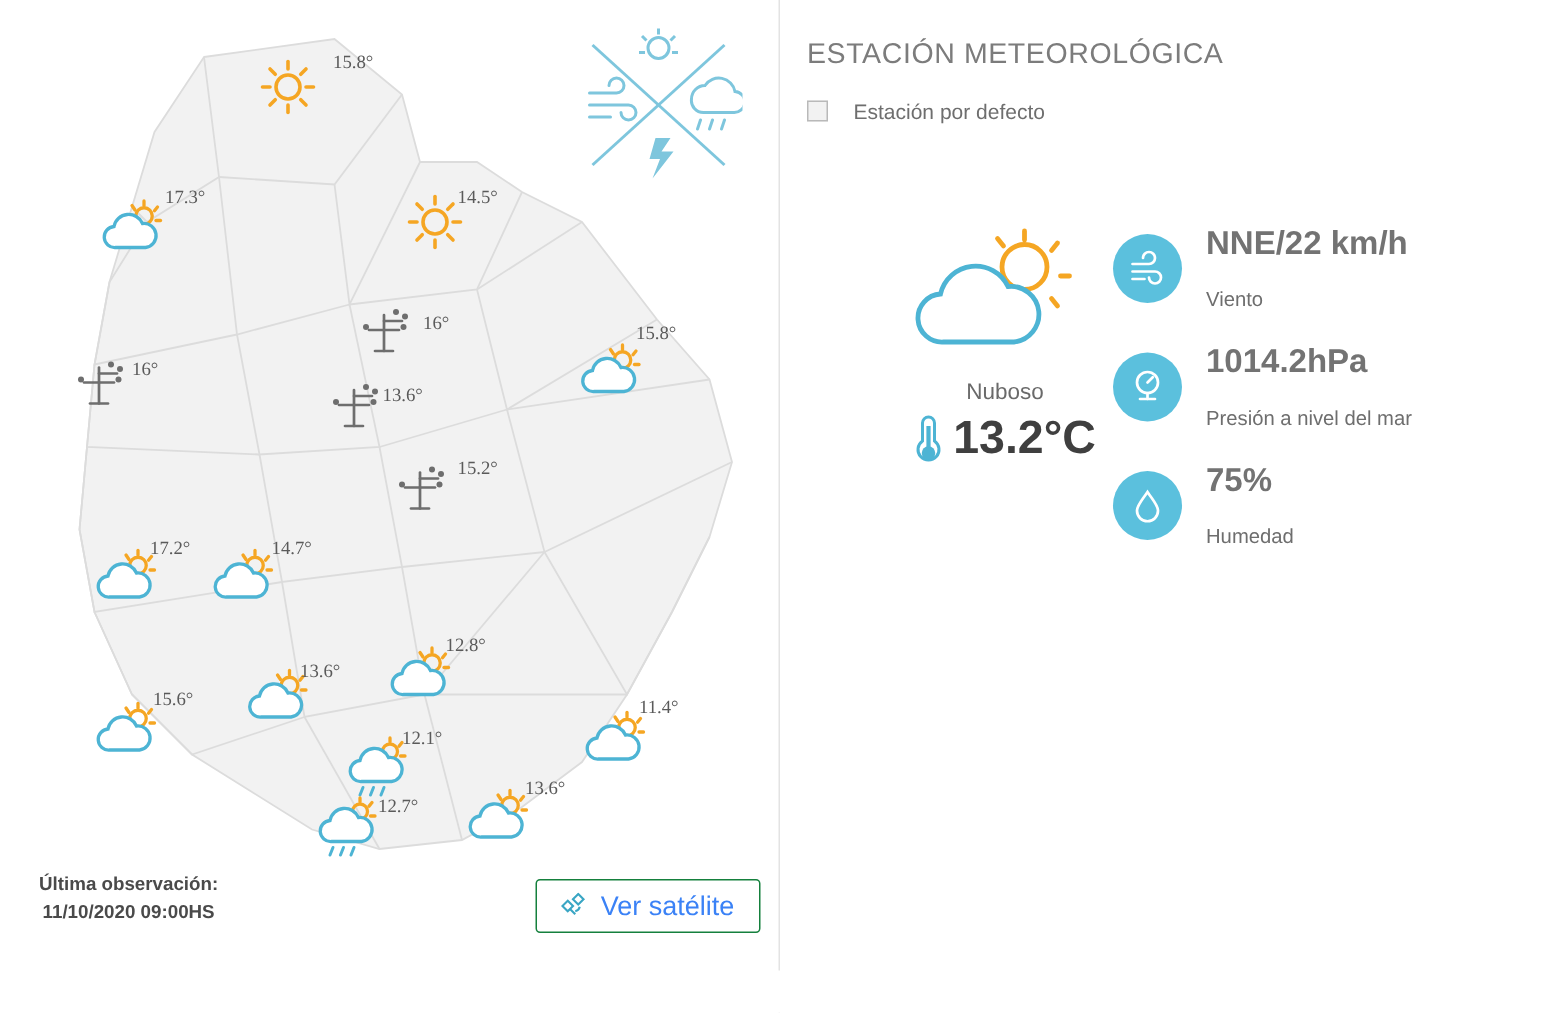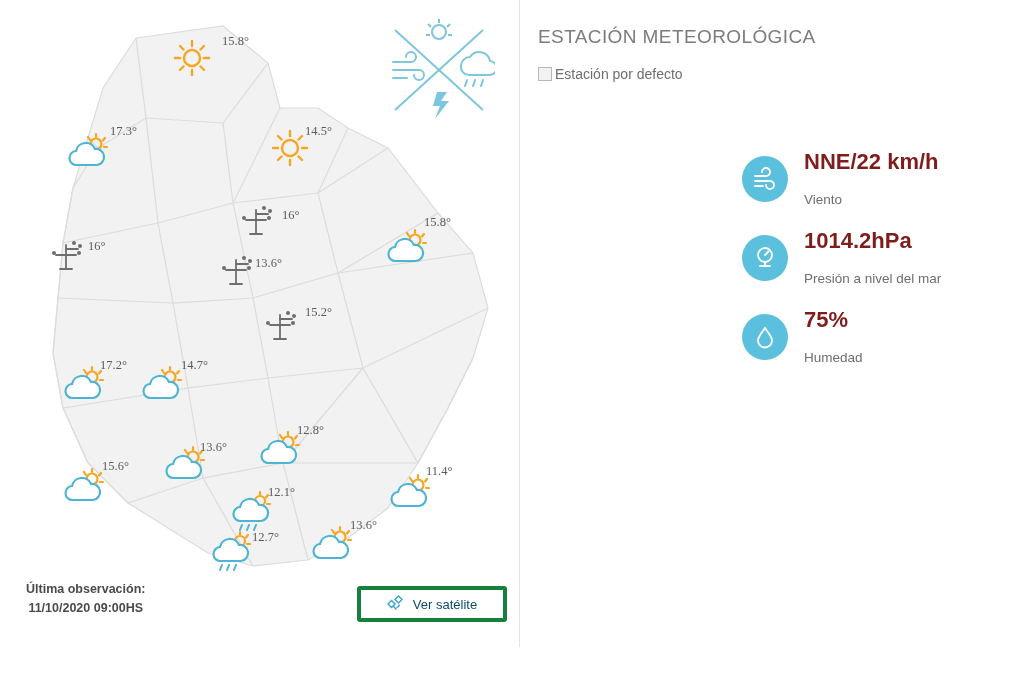--- a/index.html
+++ b/index.html
@@ -40,25 +40,25 @@
     font-size: 12.5px;
     font-weight: bold;
     color: #4a4a4a;
     line-height: 19px;
     text-align: center;
   }
   .sat-btn {
     position: absolute;
     left: 357px; top: 586px;
     width: 150px; height: 36px;
-    border: 4px solid #15803d;
+    border: 1px solid #15803d;
     border-radius: 3px;
     background: #fff;
-    color: #0c4a6e;
-    font-size: 13px;
+    color: #3b82f6;
+    font-size: 18px;
     display: flex;
     align-items: center;
     justify-content: center;
     gap: 8px;
     cursor: pointer;
   }
   
   .v-divider {
     position: absolute;
     left: 519px; top: 0;
@@ -93,21 +93,21 @@
     color: #4c4c4c;
   }
   .chev {
     cursor: pointer;
     padding: 0 6px;
   }
   .default-row {
     margin-top: 18px;
     display: flex;
     align-items: center;
-    gap: 3px;
+    gap: 17px;
     font-size: 14px;
     color: #6e6e6e;
   }
   .checkbox {
     width: 14px; height: 14px;
     border: 1px solid #b9b9b9;
     background: #f2f2f2;
     display: inline-block;
   }
   .current {
@@ -149,21 +149,21 @@
     border-radius: 50%;
     background: #5bc0dd;
     display: flex;
     align-items: center;
     justify-content: center;
     flex: 0 0 46px;
   }
   .metric-value {
     font-size: 22px;
     font-weight: bold;
-    color: #7f1d1d;
+    color: #737373;
     line-height: 24px;
   }
   .metric-name {
     font-size: 13.5px;
     color: #6e6e6e;
     margin-top: 18px;
   }
   .bottom-strip {
     position: absolute;
     left: 0; bottom: 0;
@@ -489,20 +489,44 @@
   <div class="info-panel">
 
     <div class="station-label">ESTACIÓN METEOROLÓGICA</div>
 
 
     <div class="default-row">
       <span class="checkbox"></span>
       <span>Estación por defecto</span>
     </div>
 
+    <div class="current">
+      <svg width="150" height="92" viewBox="0 0 150 92">
+        <g stroke="#f5a623" stroke-width="3.2" fill="none" stroke-linecap="round">
+          <circle cx="88" cy="28" r="15"></circle>
+          <line x1="88" y1="4" x2="88" y2="10"></line>
+          <line x1="110" y1="12" x2="106" y2="17"></line>
+          <line x1="118" y1="34" x2="112" y2="34"></line>
+          <line x1="110" y1="54" x2="106" y2="49"></line>
+          <line x1="70" y1="9" x2="74" y2="14"></line>
+        </g>
+        <path d="M34,78 a16,16 0 0,1 -2,-32 a24,24 0 0,1 45,-5 a15,15 0 0,1 4,37 z" fill="#ffffff" stroke="#4db4d4" stroke-width="3.2"></path>
+      </svg>
+      <div class="cond-text">Nuboso</div>
+      <div class="temp-row">
+        <svg width="20" height="40" viewBox="0 0 20 40">
+          <g stroke="#4db4d4" stroke-width="2" fill="none">
+            <path d="M10,6 a4,4 0 0,1 4,4 v12 a7,7 0 1,1 -8,0 v-12 a4,4 0 0,1 4,-4 z"></path>
+          </g>
+          <circle cx="10" cy="30" r="4.5" fill="#4db4d4"></circle>
+          <rect x="8.6" y="12" width="2.8" height="16" fill="#4db4d4"></rect>
+        </svg>
+        <span class="temp-big">13.2°C</span>
+      </div>
+    </div>
 
     <div class="metrics">
 
       <div class="metric">
         <span class="metric-circle">
           <svg width="28" height="28" viewBox="0 0 28 28">
             <g stroke="#ffffff" stroke-width="1.8" fill="none" stroke-linecap="round">
               <path d="M4,11 h11 a4,4 0 1,0 -4,-4"></path>
               <path d="M4,16 h15 a4,4 0 1,1 -4,4"></path>
               <path d="M4,21 h8"></path>

